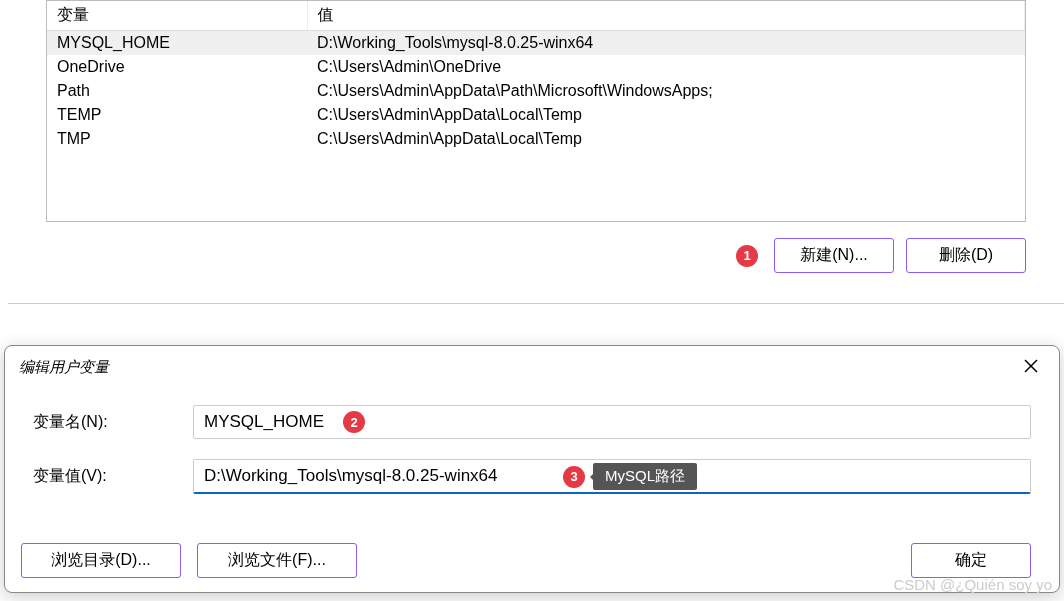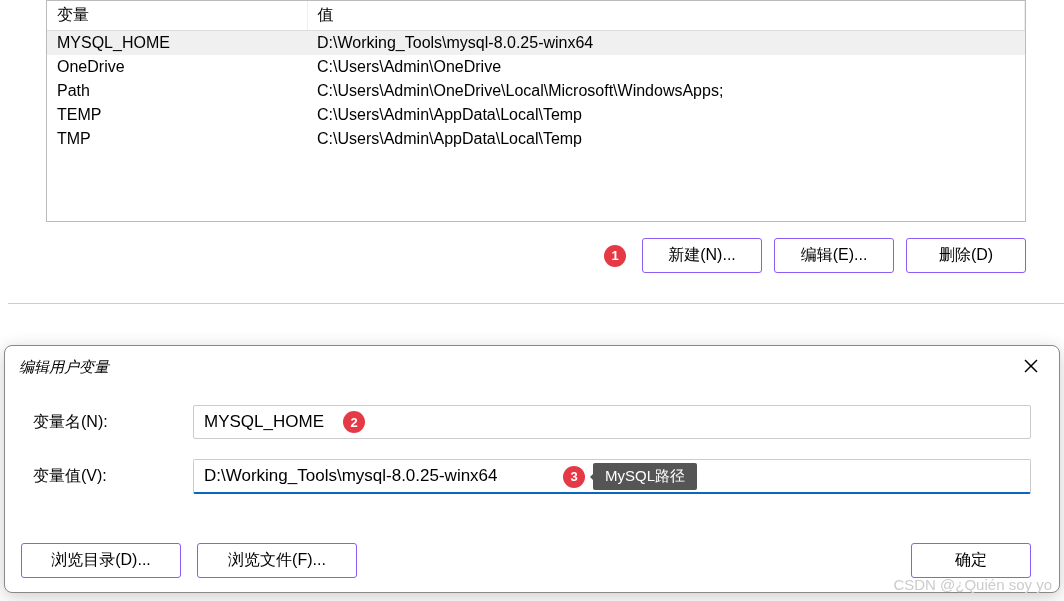--- a/index.html
+++ b/index.html
@@ -183,38 +183,37 @@
           <tr class="selected">
             <td>MYSQL_HOME</td>
             <td>D:\Working_Tools\mysql-8.0.25-winx64</td>
           </tr>
           <tr>
             <td>OneDrive</td>
             <td>C:\Users\Admin\OneDrive</td>
           </tr>
           <tr>
             <td>Path</td>
-            <td>C:\Users\Admin\OneDrive\Local\Microsoft\WindowsApps;</td>
+            <td>C:\Users\Admin\AppData\Path\Microsoft\WindowsApps;</td>
           </tr>
           <tr>
             <td>TEMP</td>
             <td>C:\Users\Admin\AppData\Local\Temp</td>
           </tr>
           <tr>
             <td>TMP</td>
             <td>C:\Users\Admin\AppData\Local\Temp</td>
           </tr>
         </tbody>
     </table>
     <div class="table-spacer"></div>
   </div>
   <div class="btn-row">
     <span class="badge badge-inline">1</span>
     <button class="btn">新建(N)...</button>
-    <button class="btn">编辑(E)...</button>
     <button class="btn">删除(D)</button>
   </div>
 </div>
 
 <div class="dialog">
   <div class="dialog-header">
     <span class="dialog-title">编辑用户变量</span>
     <span class="close-icon">
       <svg width="16" height="16" viewBox="0 0 16 16">
           <line x1="2" y1="2" x2="14" y2="14" stroke="#000" stroke-width="1.5"></line>

